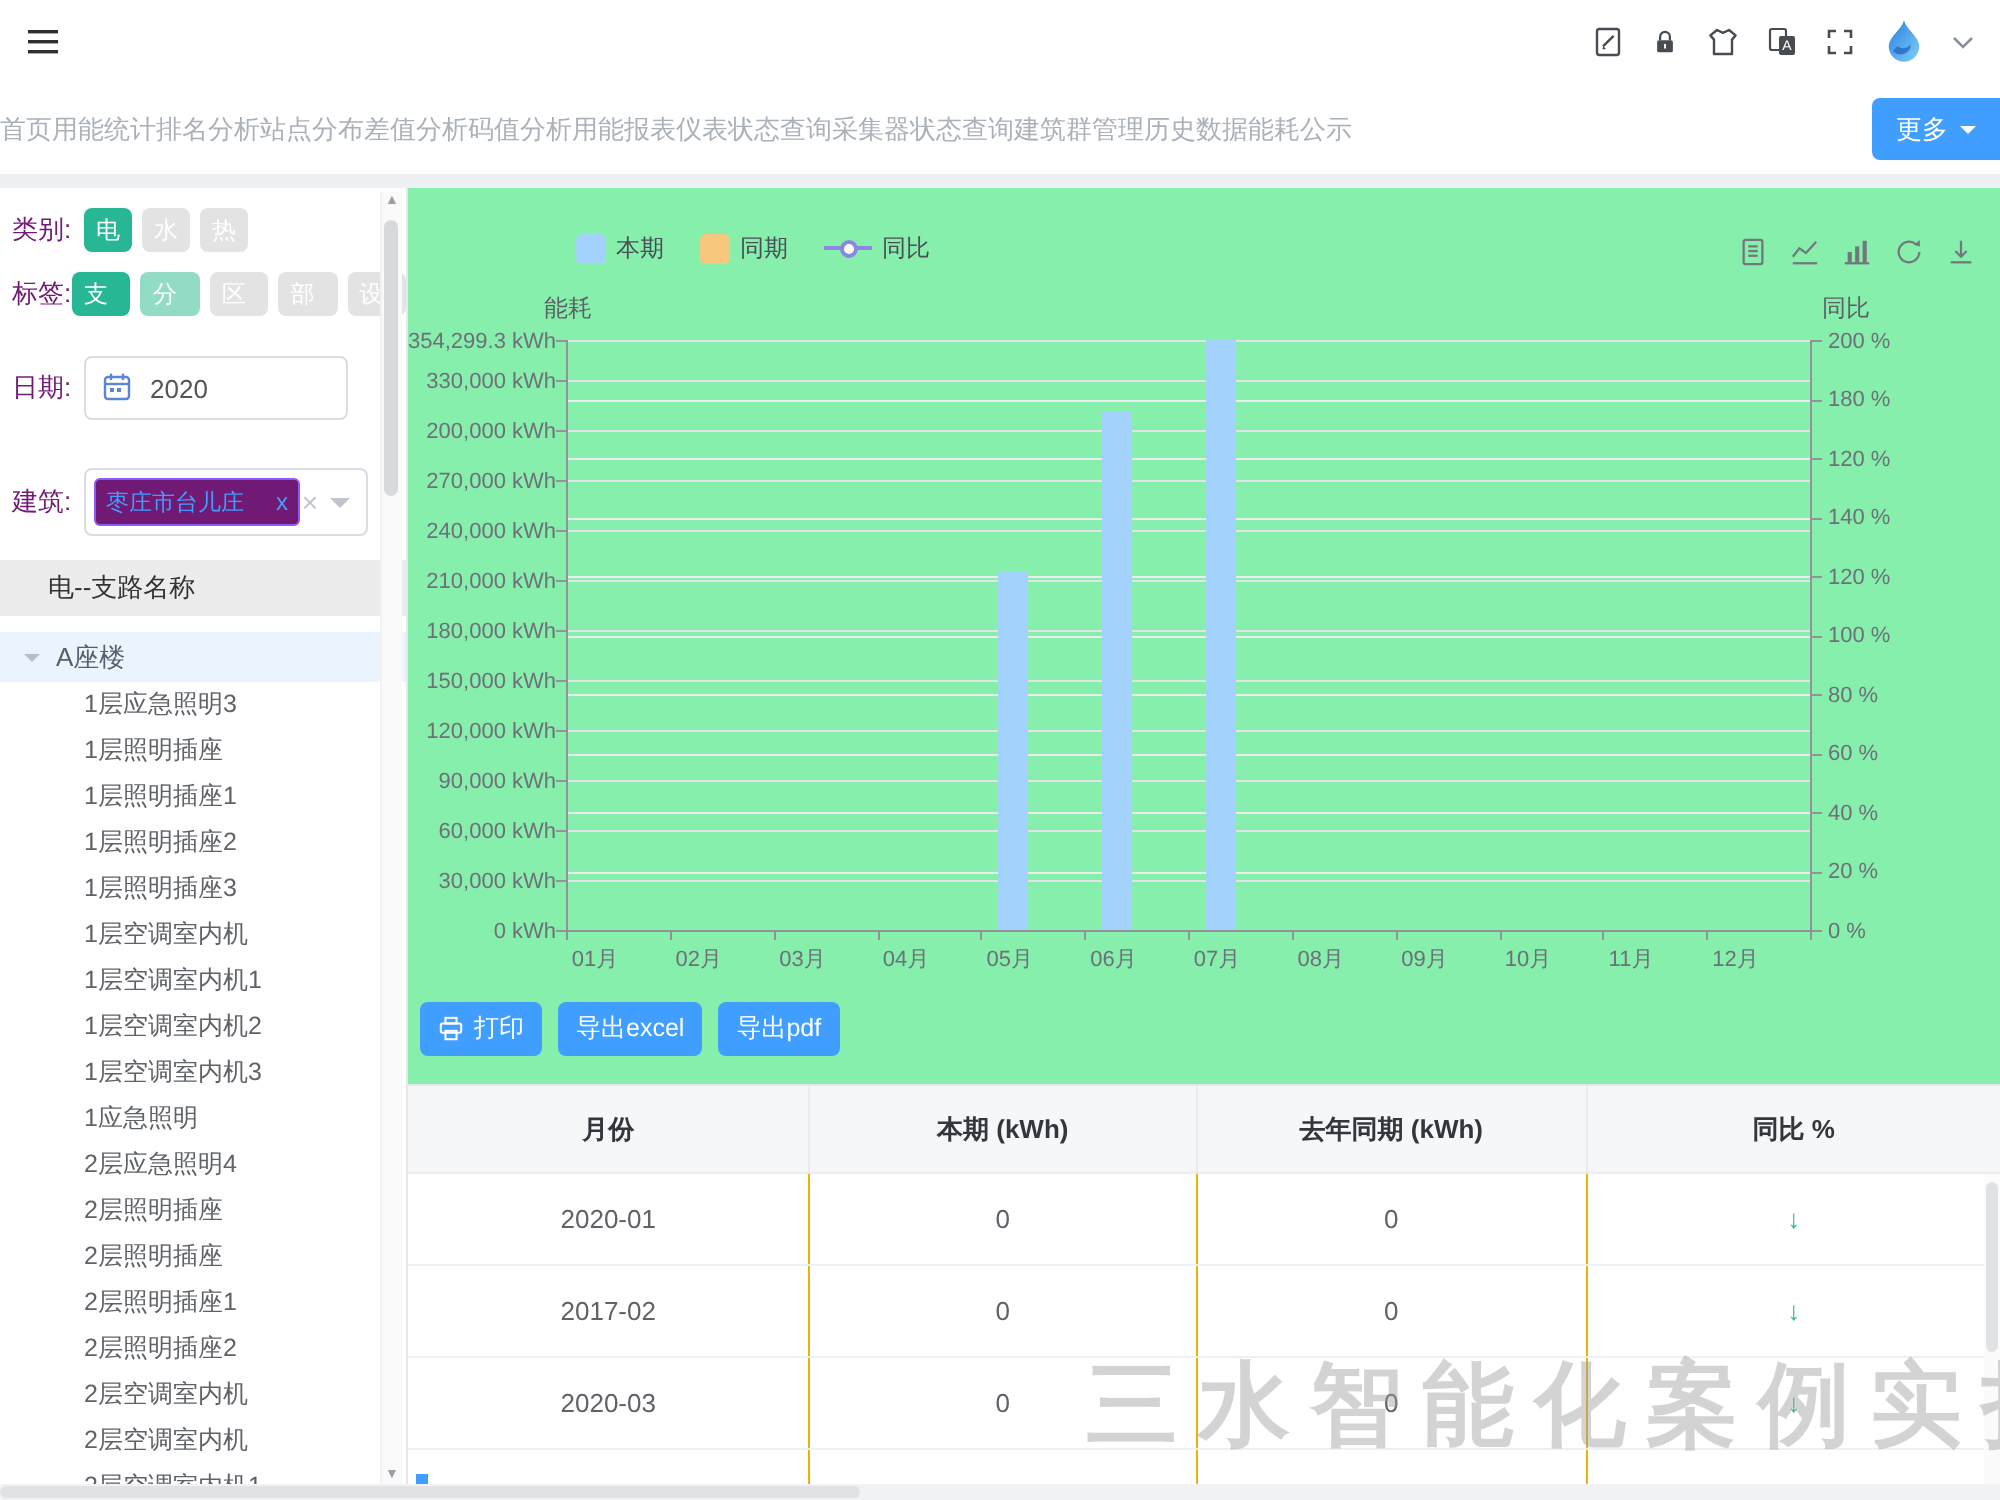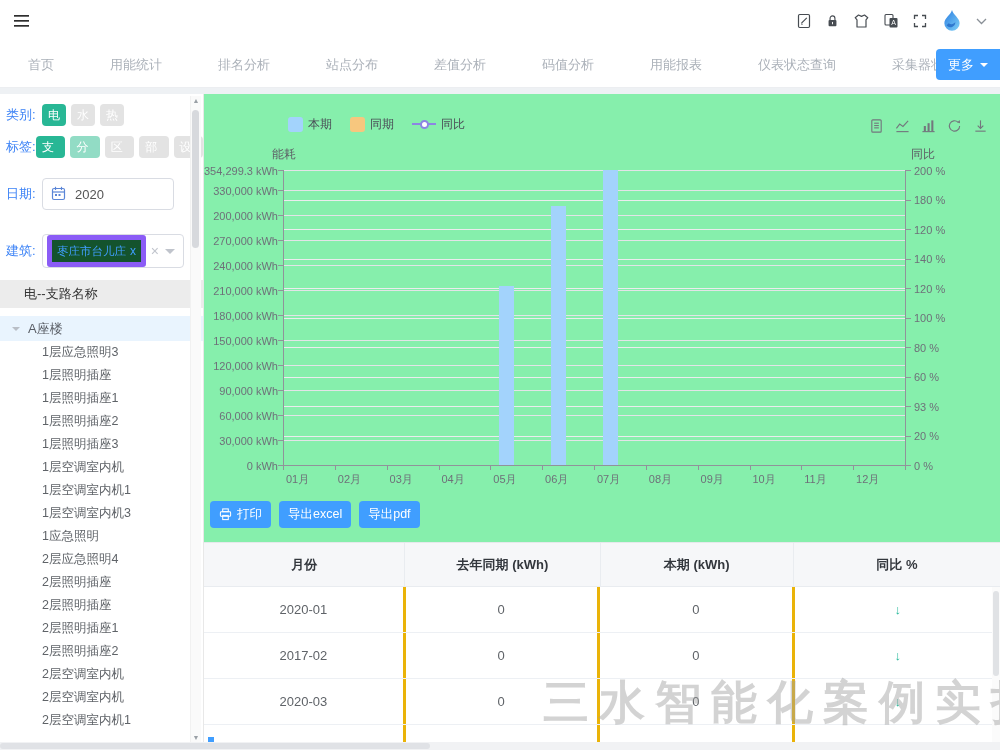--- a/index.html
+++ b/index.html
@@ -8,45 +8,45 @@
   .page{position:relative;width:1000px;height:750px;overflow:hidden;background:#fff;}
 
   
   .topbar{height:42px;display:flex;align-items:center;justify-content:space-between;padding:0 13px;background:#fff;}
   .tb-right{display:flex;align-items:center;gap:13px;}
   .icon-btn{display:flex;align-items:center;justify-content:center;height:20px;cursor:pointer;}
 
   
   .tabbar{position:relative;height:45px;border-bottom:1px solid #eceef1;display:flex;background:#fff;}
   .tabs{display:flex;}
-  .tab{position:relative;display:flex;align-items:center;padding:0 28px;font-size:13px;color:#abb1b9;cursor:pointer;white-space:nowrap;}
+  .tab{position:relative;display:flex;align-items:center;padding:0 0;font-size:13px;color:#abb1b9;cursor:pointer;white-space:nowrap;}
   .more-btn{position:absolute;right:0;top:7px;height:31px;background:#409eff;color:#fff;font-size:13px;
             display:flex;align-items:center;gap:6px;padding:0 12px;border-radius:4px 0 0 4px;cursor:pointer;}
   .mb-caret{width:0;height:0;border:4px solid transparent;border-top-color:#fff;margin-top:4px;}
   .gap{height:6px;background:#eef1f4;}
 
   
   .layout{display:flex;height:656px;position:relative;background:#fff;}
 
   
   .sidebar{position:relative;width:203px;min-width:203px;border-right:1px solid #e8e8e8;overflow:hidden;background:#fff;}
   .filter{display:flex;align-items:flex-start;margin:10px 0 0 6px;}
-  .flabel{font-size:13px;color:#3b82f6;width:36px;line-height:22px;}
+  .flabel{font-size:13px;color:#701a75;width:36px;line-height:22px;}
   .opts{display:flex;gap:5px;flex-wrap:nowrap;}
   .opt{height:22px;line-height:22px;padding:0 6px;border-radius:4px;font-size:12px;color:#fff;background:#e3e3e3;cursor:pointer;}
   .opt.active{background:#28b795;}
   .opt.semi{background:#92dcc5;}
   .row2{margin-top:20px;align-items:center;}
   .date-box{position:relative;width:130px;height:30px;border:1px solid #d9dce3;border-radius:4px;display:flex;align-items:center;background:#fff;}
   .date-box svg{position:absolute;left:8px;top:7px;}
   .date-box input{border:0;outline:0;width:86px;margin-left:30px;font-size:13px;color:#555;font-family:inherit;background:transparent;}
   .row3{margin-top:24px;align-items:center;}
   .bld-box{position:relative;width:136px;height:32px;border:1px solid #d9dce3;border-radius:4px;display:flex;align-items:center;padding-left:4px;background:#fff;}
-  .bld-tag{display:flex;align-items:center;background:#14532d;border:5px solid #8b5cf6;color:#409eff;font-size:11.5px;
-           height:22px;padding:0 5px;border-radius:3px;gap:4px;max-width:94px;cursor:pointer;}
+  .bld-tag{display:flex;align-items:center;background:#701a75;border:1px solid #8b5cf6;color:#409eff;font-size:11.5px;
+           height:22px;padding:0 5px;border-radius:3px;gap:16px;max-width:94px;cursor:pointer;}
   .tag-txt{white-space:nowrap;overflow:hidden;}
   .tag-close{font-size:12px;line-height:1;cursor:pointer;}
   .bld-clear{position:absolute;right:24px;color:#c0c4cc;font-size:14px;line-height:1;cursor:pointer;}
   .bld-caret{position:absolute;right:8px;top:14px;width:0;height:0;border:5px solid transparent;border-top-color:#c0c4cc;cursor:pointer;}
   .list-header{margin-top:12px;height:28px;line-height:28px;background:#ececec;font-size:13px;color:#333;padding-left:24px;}
   .tree-parent{display:flex;align-items:center;height:25px;background:#e9f4fe;font-size:13px;color:#5a5e66;padding-left:12px;gap:8px;margin-top:8px;cursor:pointer;}
   .tree-caret{width:0;height:0;border:4px solid transparent;border-top-color:#b9bec6;margin-top:4px;}
   .tree-item{height:23px;line-height:23px;padding-left:42px;font-size:12.5px;color:#5f6368;cursor:pointer;white-space:nowrap;}
   .side-scroll{position:absolute;top:2px;right:2px;bottom:8px;width:10px;background:#fafafa;border-left:1px solid #f1f1f1;z-index:5;}
   .side-thumb{position:absolute;top:14px;left:1px;width:7px;height:138px;background:#d7d9dd;border-radius:4px;cursor:pointer;}
@@ -78,21 +78,21 @@
   .btn-row{display:flex;gap:8px;margin:9px 0 0 6px;height:27px;}
   .btn{display:flex;align-items:center;gap:5px;background:#409eff;color:#fff;font-size:12.5px;border:none;
        border-radius:4px;padding:0 9px;height:27px;cursor:pointer;font-family:inherit;}
 
   
   .data-table{position:relative;margin-top:14px;border-top:1px solid #e6e9ec;}
   .t-head{display:flex;height:43px;background:#f6f7f9;border-bottom:1px solid #e9ecf0;}
   .th{display:flex;align-items:center;justify-content:center;font-size:13px;font-weight:bold;color:#33373d;border-right:1px solid #e9ecf0;}
   .th:last-child{border-right:none;}
   .t-row{display:flex;height:45px;background:#fff;border-bottom:1px solid #edf0f4;}
-  .td{display:flex;align-items:center;justify-content:center;font-size:13px;color:#5f6368;border-right:3px solid #eab308;}
+  .td{display:flex;align-items:center;justify-content:center;font-size:13px;color:#5f6368;border-right:1px solid #eab308;}
   .td:last-child{border-right:none;}
   .c1{width:201px;} .c2{width:193px;} .c3{width:195px;} .c4{width:207px;}
   .trend{color:#26b99a;font-size:13px;}
   .table-scroll{position:absolute;top:44px;right:0;width:8px;height:160px;background:#fbfbfb;}
   .table-thumb{position:absolute;top:4px;left:1px;width:6px;height:85px;background:#e0e2e5;border-radius:3px;cursor:pointer;}
 
   
   .watermark{position:absolute;left:543px;top:672px;font-size:46px;font-weight:bold;letter-spacing:10px;
              color:rgba(158,158,158,0.45);z-index:40;pointer-events:none;white-space:nowrap;}
   .h-scroll{position:absolute;left:0;right:0;bottom:0;height:8px;background:#f1f2f4;z-index:50;}
@@ -265,20 +265,21 @@
         <span>A座楼</span>
       </div>
       <div id="tree-children">
           <div class="tree-item">1层应急照明3</div>
           <div class="tree-item">1层照明插座</div>
           <div class="tree-item">1层照明插座1</div>
           <div class="tree-item">1层照明插座2</div>
           <div class="tree-item">1层照明插座3</div>
           <div class="tree-item">1层空调室内机</div>
           <div class="tree-item">1层空调室内机1</div>
+          <div class="tree-item">1层空调室内机2</div>
           <div class="tree-item">1层空调室内机3</div>
           <div class="tree-item">1应急照明</div>
           <div class="tree-item">2层应急照明4</div>
           <div class="tree-item">2层照明插座</div>
           <div class="tree-item">2层照明插座</div>
           <div class="tree-item">2层照明插座1</div>
           <div class="tree-item">2层照明插座2</div>
           <div class="tree-item">2层空调室内机</div>
           <div class="tree-item">2层空调室内机</div>
           <div class="tree-item">2层空调室内机1</div>
@@ -397,21 +398,21 @@
           <div class="lbl-l" style="top:69.7px">200,000 kWh</div>
           <div class="tickmark" style="left:74px;top:50.2px;width:5px;height:1px"></div>
           <div class="lbl-l" style="top:44.7px">330,000 kWh</div>
           <div class="tickmark" style="left:74px;top:30.0px;width:5px;height:1px"></div>
           <div class="lbl-l" style="top:24.5px">354,299.3 kWh</div>
           <div class="tickmark" style="left:702px;top:325.0px;width:5px;height:1px"></div>
           <div class="lbl-r" style="left:710px;top:319.5px">0 %</div>
           <div class="tickmark" style="left:702px;top:295.5px;width:5px;height:1px"></div>
           <div class="lbl-r" style="left:710px;top:290.0px">20 %</div>
           <div class="tickmark" style="left:702px;top:266.0px;width:5px;height:1px"></div>
-          <div class="lbl-r" style="left:710px;top:260.5px">93 %</div>
+          <div class="lbl-r" style="left:710px;top:260.5px">40 %</div>
           <div class="tickmark" style="left:702px;top:236.5px;width:5px;height:1px"></div>
           <div class="lbl-r" style="left:710px;top:231.0px">60 %</div>
           <div class="tickmark" style="left:702px;top:207.0px;width:5px;height:1px"></div>
           <div class="lbl-r" style="left:710px;top:201.5px">80 %</div>
           <div class="tickmark" style="left:702px;top:177.5px;width:5px;height:1px"></div>
           <div class="lbl-r" style="left:710px;top:172.0px">100 %</div>
           <div class="tickmark" style="left:702px;top:148.0px;width:5px;height:1px"></div>
           <div class="lbl-r" style="left:710px;top:142.5px">120 %</div>
           <div class="tickmark" style="left:702px;top:118.5px;width:5px;height:1px"></div>
           <div class="lbl-r" style="left:710px;top:113.0px">140 %</div>
@@ -464,22 +465,22 @@
           <span>导出excel</span>
         </button>
         <button class="btn">
           <span>导出pdf</span>
         </button>
       </div>
 
       <div class="data-table">
         <div class="t-head" id="table-head">
             <div class="th c1">月份</div>
+            <div class="th c2">本期 (kWh)</div>
             <div class="th c3">去年同期 (kWh)</div>
-            <div class="th c2">本期 (kWh)</div>
             <div class="th c4">同比 %</div>
           </div>
         <div id="table-body">
             <div class="t-row">
               <div class="td c1">2020-01</div>
               <div class="td c2">0</div>
               <div class="td c3">0</div>
               <div class="td c4">
                 <span class="trend">↓</span>
               </div>

